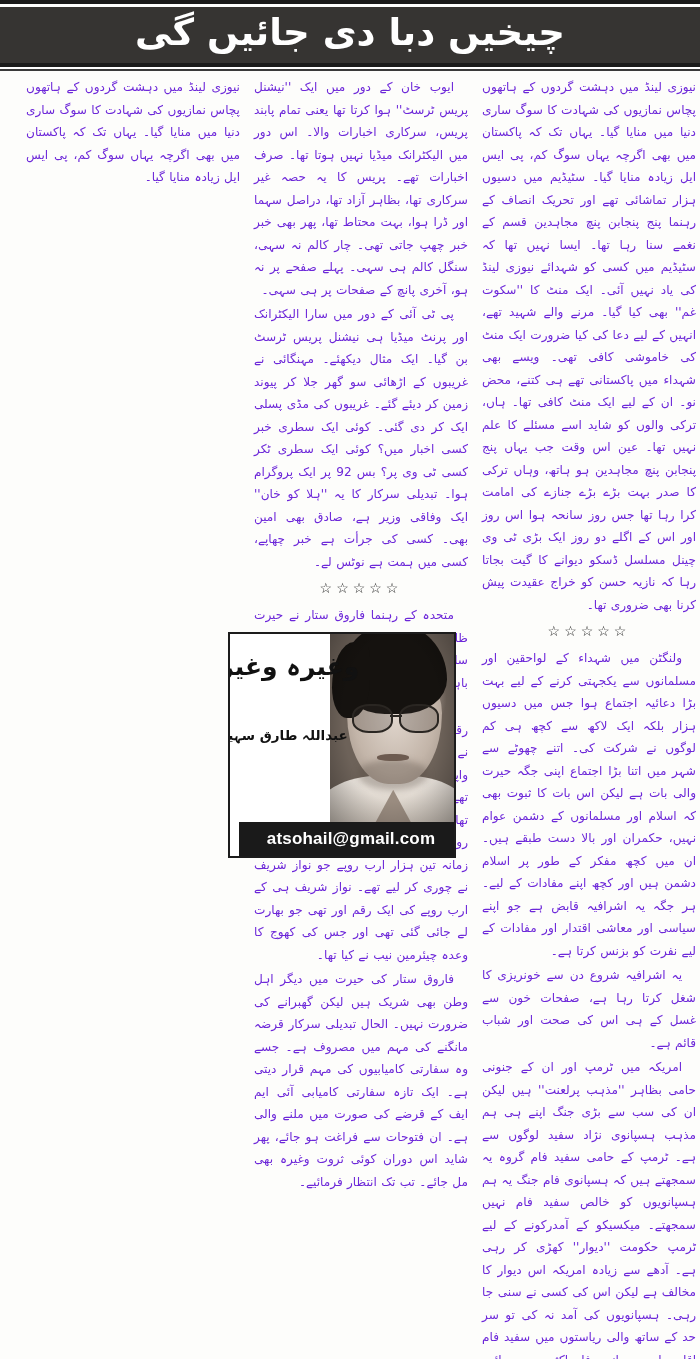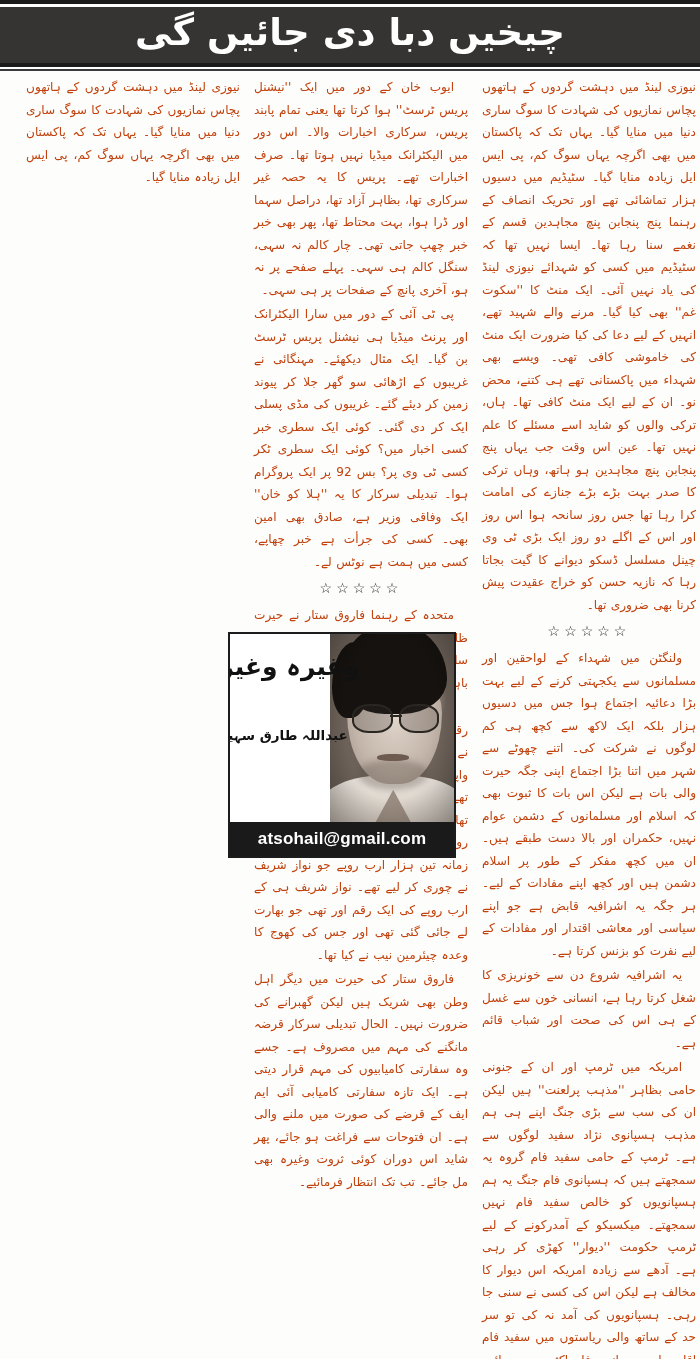--- a/index.html
+++ b/index.html
@@ -86,21 +86,21 @@
     box-sizing: border-box;
     position: relative;
   }
   .col-gap { width: 6px; }
 
   .para {
     font-size: 12.1px;
     line-height: 22.5px;
     text-align: justify;
     text-justify: inter-word;
-    color: #c2410c;
+    color: #6d28d9;
     margin: 0 0 2px 0;
     direction: rtl;
     unicode-bidi: isolate;
     word-spacing: 0.5px;
     font-family: "DejaVu Sans", "Liberation Sans", sans-serif;
   }
   .para.indent { text-indent: 14px; }
 
   .stars {
     text-align: center;
@@ -251,21 +251,21 @@
   .author-name {
     font-size: 13.5px;
     font-weight: bold;
     color: #111111;
     text-align: center;
     margin-top: 44px;
     white-space: nowrap;
   }
   .byline-email {
     position: absolute;
-    left: 0;
+    left: 9px;
     bottom: 0;
     width: 100%;
     height: 34px;
     background: #1a1a1a;
     color: #ffffff;
     display: flex;
     align-items: center;
     justify-content: center;
     font-size: 17px;
     font-weight: bold;
@@ -289,21 +289,21 @@
     <div class="rule-bottom2"></div>
     <div class="rule-bottom3"></div>
   </div>
 
   <div class="columns">
 
     <div class="col" id="col-right">
         <p class="para">نیوزی لینڈ میں دہشت گردوں کے ہاتھوں پچاس نمازیوں کی شہادت کا سوگ ساری دنیا میں منایا گیا۔ یہاں تک کہ پاکستان میں بھی اگرچہ یہاں سوگ کم، پی ایس ایل زیادہ منایا گیا۔ سٹیڈیم میں دسیوں ہزار تماشائی تھے اور تحریک انصاف کے رہنما پنج پنجابن پنچ مجاہدین قسم کے نغمے سنا رہا تھا۔ ایسا نہیں تھا کہ سٹیڈیم میں کسی کو شہدائے نیوزی لینڈ کی یاد نہیں آئی۔ ایک منٹ کا ''سکوت غم'' بھی کیا گیا۔ مرنے والے شہید تھے، انہیں کے لیے دعا کی کیا ضرورت ایک منٹ کی خاموشی کافی تھی۔ ویسے بھی شہداء میں پاکستانی تھے ہی کتنے، محض نو۔ ان کے لیے ایک منٹ کافی تھا۔ ہاں، ترکی والوں کو شاید اسے مسئلے کا علم نہیں تھا۔ عین اس وقت جب یہاں پنج پنجابن پنچ مجاہدین ہو ہاتھ، وہاں ترکی کا صدر بہت بڑے بڑے جنازے کی امامت کرا رہا تھا جس روز سانحہ ہوا اس روز اور اس کے اگلے دو روز ایک بڑی ٹی وی چینل مسلسل ڈسکو دیوانے کا گیت بجاتا رہا کہ نازیہ حسن کو خراج عقیدت پیش کرنا بھی ضروری تھا۔</p>
         <div class="stars">☆☆☆☆☆</div>
         <p class="para indent">ولنگٹن میں شہداء کے لواحقین اور مسلمانوں سے یکجہتی کرنے کے لیے بہت بڑا دعائیہ اجتماع ہوا جس میں دسیوں ہزار بلکہ ایک لاکھ سے کچھ ہی کم لوگوں نے شرکت کی۔ اتنے چھوٹے سے شہر میں اتنا بڑا اجتماع اپنی جگہ حیرت والی بات ہے لیکن اس بات کا ثبوت بھی کہ اسلام اور مسلمانوں کے دشمن عوام نہیں، حکمران اور بالا دست طبقے ہیں۔ ان میں کچھ مفکر کے طور پر اسلام دشمن ہیں اور کچھ اپنے مفادات کے لیے۔ ہر جگہ یہ اشرافیہ قابض ہے جو اپنے سیاسی اور معاشی اقتدار اور مفادات کے لیے نفرت کو بزنس کرتا ہے۔</p>
-        <p class="para indent">یہ اشرافیہ شروع دن سے خونریزی کا شغل کرتا رہا ہے، انسانی خون سے غسل کے ہی اس کی صحت اور شباب قائم ہے۔</p>
+        <p class="para indent">یہ اشرافیہ شروع دن سے خونریزی کا شغل کرتا رہا ہے، صفحات خون سے غسل کے ہی اس کی صحت اور شباب قائم ہے۔</p>
         <p class="para indent">امریکہ میں ٹرمپ اور ان کے جنونی حامی بظاہر ''مذہب پرلعنت'' ہیں لیکن ان کی سب سے بڑی جنگ اپنے ہی ہم مذہب ہسپانوی نژاد سفید لوگوں سے ہے۔ ٹرمپ کے حامی سفید فام گروہ یہ سمجھتے ہیں کہ ہسپانوی فام جنگ یہ ہم ہسپانویوں کو خالص سفید فام نہیں سمجھتے۔ میکسیکو کے آمدرکونے کے لیے ٹرمپ حکومت ''دیوار'' کھڑی کر رہی ہے۔ آدھے سے زیادہ امریکہ اس دیوار کا مخالف ہے لیکن اس کی کسی نے سنی جا رہی۔ ہسپانویوں کی آمد نہ کی تو سر حد کے ساتھ والی ریاستوں میں سفید فام اقلیت اور ہسپانوی فام اکثریت بن جائیں گے۔ ہسپانوی نژاد خطرہ سے نہیں آ رہے، وہ پورے وسطی امریکہ ہنڈوراس سے لے کر پاناما تک سے آ رہے ہیں۔</p>
       </div>
     <div class="col-gap"></div>
     <div class="col" id="col-middle">
         <p class="para indent">ایوب خان کے دور میں ایک ''نیشنل پریس ٹرسٹ'' ہوا کرتا تھا یعنی تمام پابند پریس، سرکاری اخبارات والا۔ اس دور میں الیکٹرانک میڈیا نہیں ہوتا تھا۔ صرف اخبارات تھے۔ پریس کا یہ حصہ غیر سرکاری تھا، بظاہر آزاد تھا، دراصل سہما اور ڈرا ہوا، بہت محتاط تھا، پھر بھی خبر خبر چھپ جاتی تھی۔ چار کالم نہ سہی، سنگل کالم ہی سہی۔ پہلے صفحے پر نہ ہو، آخری پانچ کے صفحات پر ہی سہی۔</p>
         <p class="para indent">پی ٹی آئی کے دور میں سارا الیکٹرانک اور پرنٹ میڈیا ہی نیشنل پریس ٹرسٹ بن گیا۔ ایک مثال دیکھئے۔ مہنگائی نے غریبوں کے اڑھائی سو گھر جلا کر پیوند زمین کر دیئے گئے۔ غریبوں کی مڈی پسلی ایک کر دی گئی۔ کوئی ایک سطری خبر کسی اخبار میں؟ کوئی ایک سطری ٹکر کسی ٹی وی پر؟ بس 92 پر ایک پروگرام ہوا۔ تبدیلی سرکار کا یہ ''ہلا کو خان'' ایک وفاقی وزیر ہے، صادق بھی امین بھی۔ کسی کی جرأت ہے خبر چھاپے، کسی میں ہمت ہے نوٹس لے۔</p>
         <div class="stars">☆☆☆☆☆</div>
         <p class="para indent">متحدہ کے رہنما فاروق ستار نے حیرت ظاہری کی ہے کہ عمرانی حکومت کو بنے سات ماہ ہو گئے، ابھی تک ایک پیسہ بھی باہر سے واپس نہ لا سکی۔</p>
         <p class="para indent">ان کا اشارہ ان لوٹی ہوئی رقوم بھاری رقوم کی طرف ہے جو عمرانی حکومت نے اپنے اقتدار کے پہلے ہی ماہ باہر سے واپس لانے تھے۔ 200 ارب ڈالر تو ایسے تھے جو پہلے ہی روز لانے کا وعدہ کیا گیا تھا۔ دوسرے سنگروں میں ارب روپے، ہزار روپے الگ لانے تھے اور پھر وہ مشہور زمانہ تین ہزار ارب روپے جو نواز شریف نے چوری کر لیے تھے۔ نواز شریف ہی کے ارب روپے کی ایک رقم اور تھی جو بھارت لے جائی گئی تھی اور جس کی کھوج کا وعدہ چیئرمین نیب نے کیا تھا۔</p>
         <p class="para indent">فاروق ستار کی حیرت میں دیگر اہل وطن بھی شریک ہیں لیکن گھبرانے کی ضرورت نہیں۔ الحال تبدیلی سرکار قرضہ مانگنے کی مہم میں مصروف ہے۔ جسے وہ سفارتی کامیابیوں کی مہم قرار دیتی ہے۔ ایک تازہ سفارتی کامیابی آئی ایم ایف کے قرضے کی صورت میں ملنے والی ہے۔ ان فتوحات سے فراغت ہو جائے، پھر شاید اس دوران کوئی ثروت وغیرہ بھی مل جائے۔ تب تک انتظار فرمائیے۔</p>

